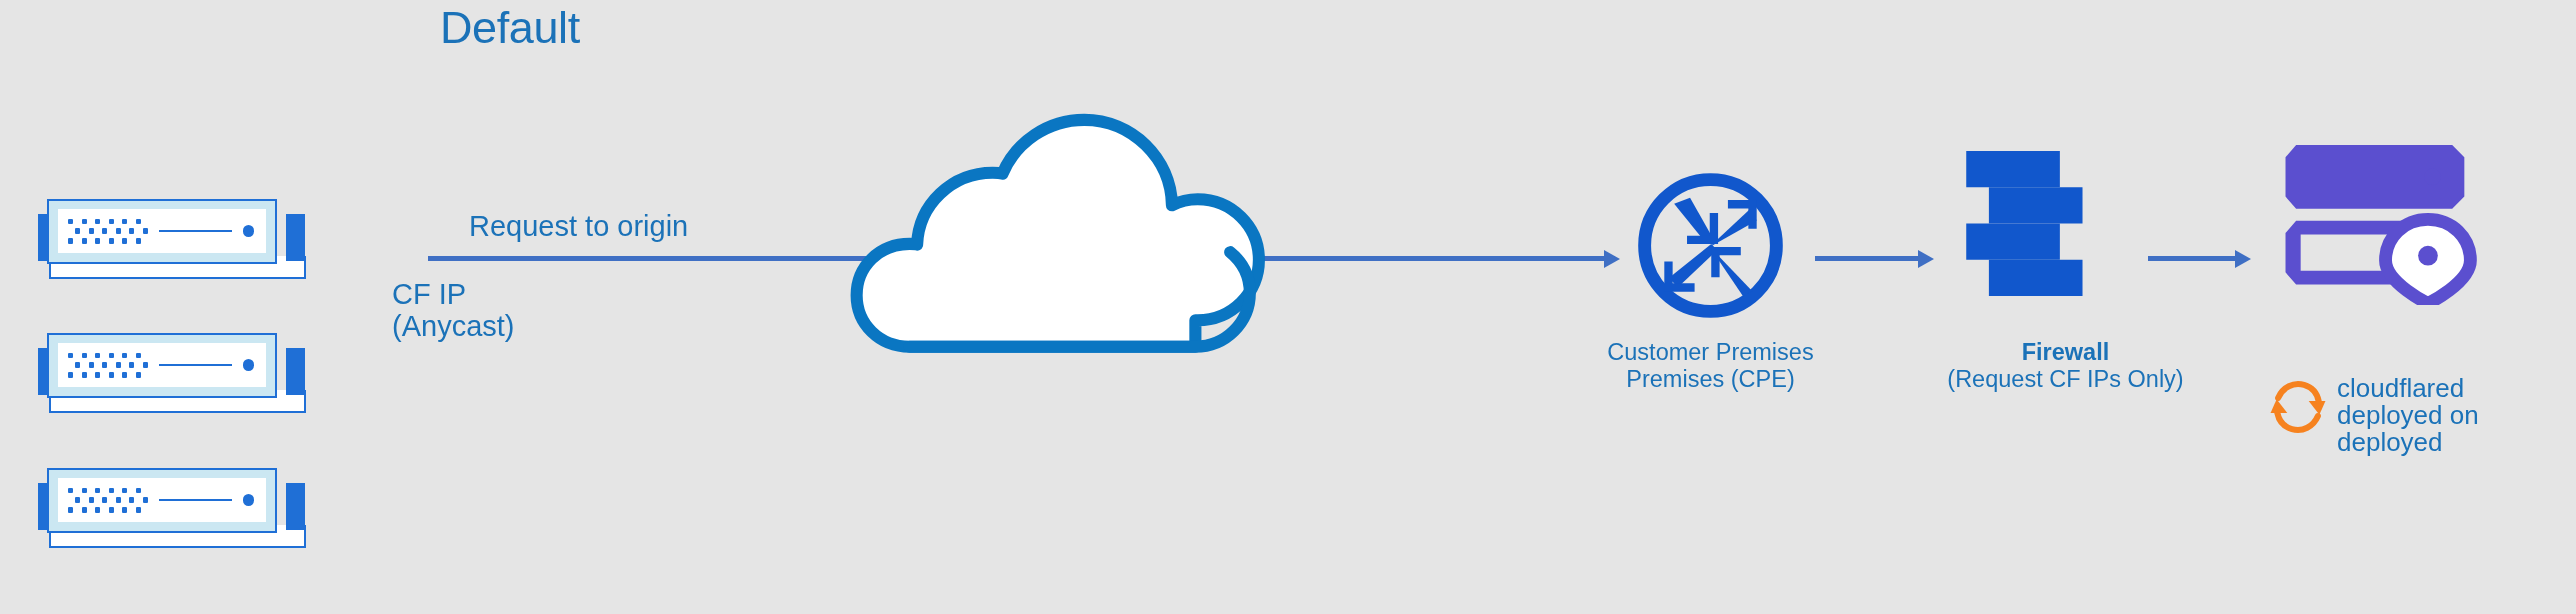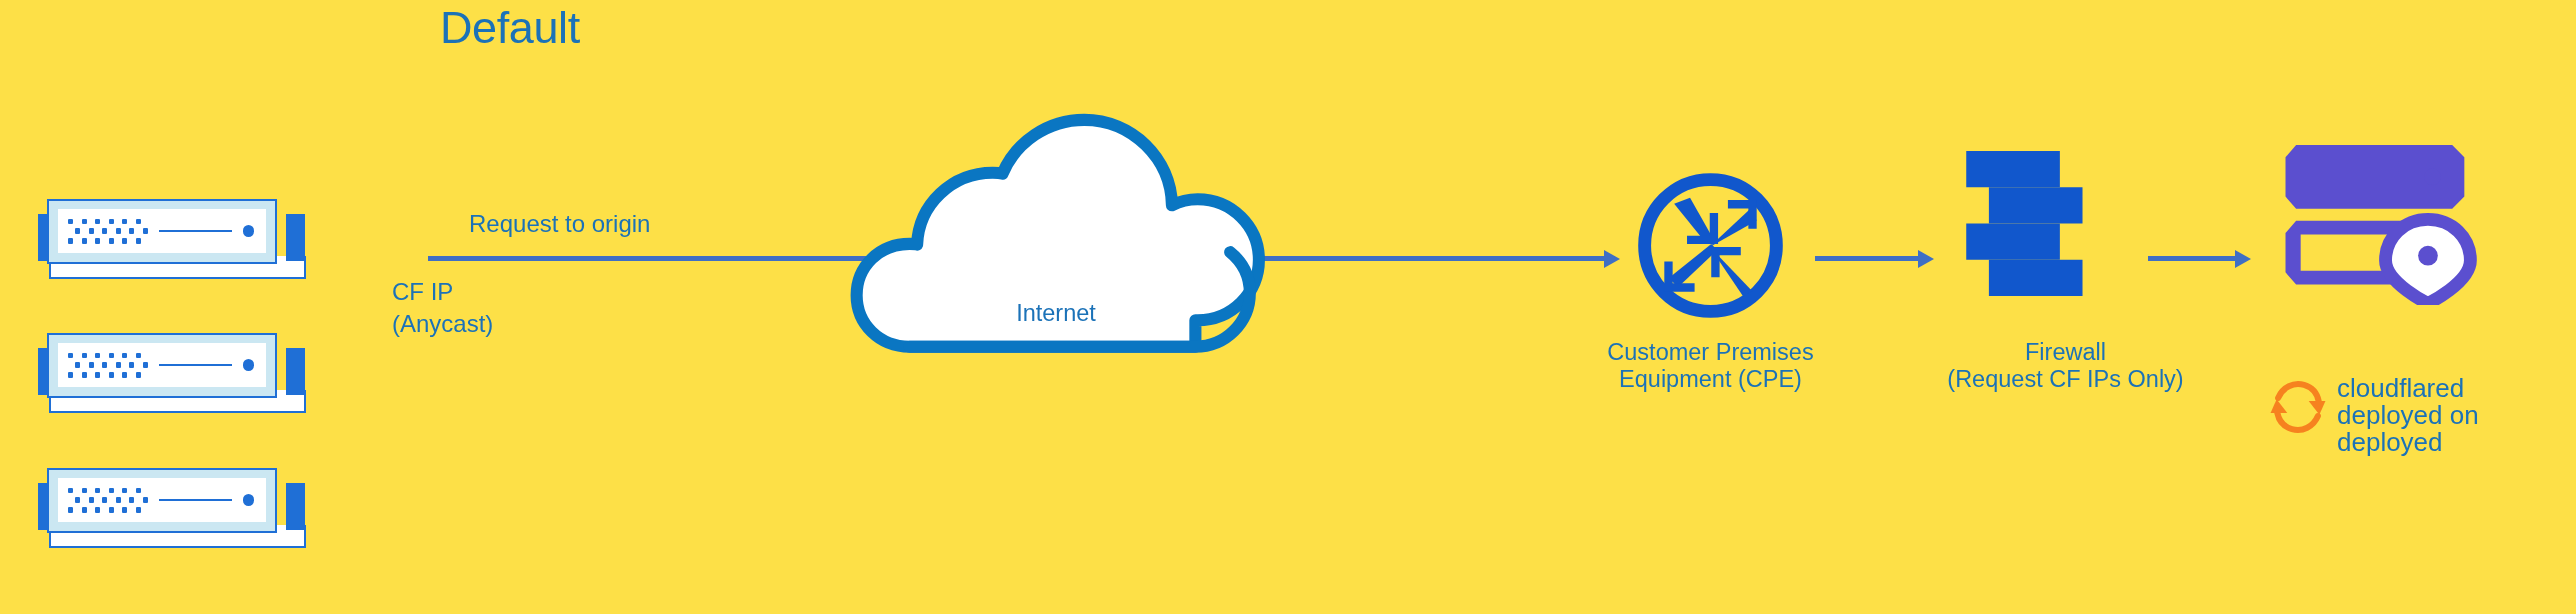--- a/index.html
+++ b/index.html
@@ -9,21 +9,21 @@
     background: #ffffff;
   }
   body {
     font-family: "Liberation Sans", sans-serif;
     -webkit-font-smoothing: antialiased;
   }
   #canvas {
     position: relative;
     width: 2576px;
     height: 614px;
-    background: #fde047;
+    background: #e5e5e5;
     overflow: hidden;
   }
   .abs { position: absolute; }
 
   
   #diagram-title {
     left: 440px;
     top: 1.5px;
     font-size: 45px;
     color: #1B72B8;
@@ -135,21 +135,21 @@
     width: 0; height: 0;
     border-top: 9px solid transparent;
     border-bottom: 9px solid transparent;
     border-left: 16.6px solid #3F6FC4;
   }
 
   
   .edge-label {
     position: absolute;
     color: #1B72B8;
-    font-size: 24px;
+    font-size: 29px;
     white-space: nowrap;
   }
 
   
   .node-label {
     position: absolute;
     color: #1B72B8;
     font-size: 23.5px;
     line-height: 27px;
     text-align: center;
@@ -289,21 +289,20 @@
                C386 18 438 69 439 131
                C449 126 461 123 473 123
                C518 123 554 159 554 203
                C554 247 518 283 473 283
                L470 283 L470 318 Z" fill="#ffffff" stroke="#0A76C2" stroke-width="16" stroke-linejoin="round" stroke-linecap="round"></path>
       <path d="M92 318 L470 318
                C510 318 542 286 542 247
                C542 225 532 206 516 193" fill="none" stroke="#0A76C2" stroke-width="16" stroke-linecap="round"></path>
     </svg>
   </div>
-  <div class="abs node-label" style="left:931px; top:300px; width:250px;">Internet</div>
 
   <div class="abs" style="left:1631px; top:166px;">
     <svg width="159" height="159" viewBox="0 0 210 210" aria-hidden="true">
       <circle cx="105" cy="105" r="87" fill="none" stroke="#1157CC" stroke-width="17"></circle>
 
       <g fill="#1157CC">
         <path d="M57 50 L78 42 L108 95 L100 103 Z"></path>
         <path d="M104 62 L115 62 L115 103 L74 103 L74 92 L104 92 Z"></path>
       </g>
 
@@ -317,40 +316,40 @@
         <path d="M44 126 L55 126 L55 155 L84 155 L84 166 L44 166 Z"></path>
       </g>
 
       <g fill="#1157CC">
         <path d="M104 107 L112 115 L160 165 L148 172 Z"></path>
         <path d="M106 107 L145 107 L145 118 L117 118 L117 147 L106 147 Z"></path>
       </g>
     </svg>
   </div>
   <div class="abs node-label" style="left:1529px; top:339px; width:363px;">Customer Premises</div>
-  <div class="abs node-label" style="left:1529px; top:366px; width:363px;">Equipment (CPE)</div>
+  <div class="abs node-label" style="left:1529px; top:366px; width:363px;">Premises (CPE)</div>
 
   <div class="abs arrow-shaft" style="left:1815px; top:256px; width:106px;"></div>
   <div class="abs arrow-head" style="left:1918px; top:250px;"></div>
 
   <div class="abs" style="left:1963px; top:148px;">
     <svg width="159" height="151" viewBox="0 0 210 200" aria-hidden="true">
       <g fill="#1157CC">
 
         <path d="M4 4 H128 V52 H4 Z M18 16 H62 V40 H18 Z M70 16 H114 V40 H70 Z"></path>
 
         <path d="M34 52 H158 V100 H34 Z M48 64 H92 V88 H48 Z M100 64 H144 V88 H100 Z"></path>
 
         <path d="M4 100 H128 V148 H4 Z M18 112 H62 V136 H18 Z M70 112 H114 V136 H70 Z"></path>
 
         <path d="M34 148 H158 V196 H34 Z M48 160 H92 V184 H48 Z M100 160 H144 V184 H100 Z"></path>
       </g>
     </svg>
   </div>
-  <div class="abs node-label" style="left:1884px; top:339px; width:363px;">Firewall</div>
+  <div class="abs node-label" style="left:1884px; top:339px; width:363px;font-weight:bold;">Firewall</div>
   <div class="abs node-label" style="left:1884px; top:366px; width:363px;">(Request CF IPs Only)</div>
 
   <div class="abs arrow-shaft" style="left:2148px; top:256px; width:91px;"></div>
   <div class="abs arrow-head" style="left:2235px; top:250px;"></div>
 
   <div class="abs" style="left:2284px; top:142px;">
     <svg width="197" height="163" viewBox="0 0 260 215" aria-hidden="true">
 
       <path d="M16 4 H222 L238 20 V72 L222 88 H16 L2 72 V20 Z
                M22 22 H218 V70 H22 Z" fill="#5B4FCF"></path>

